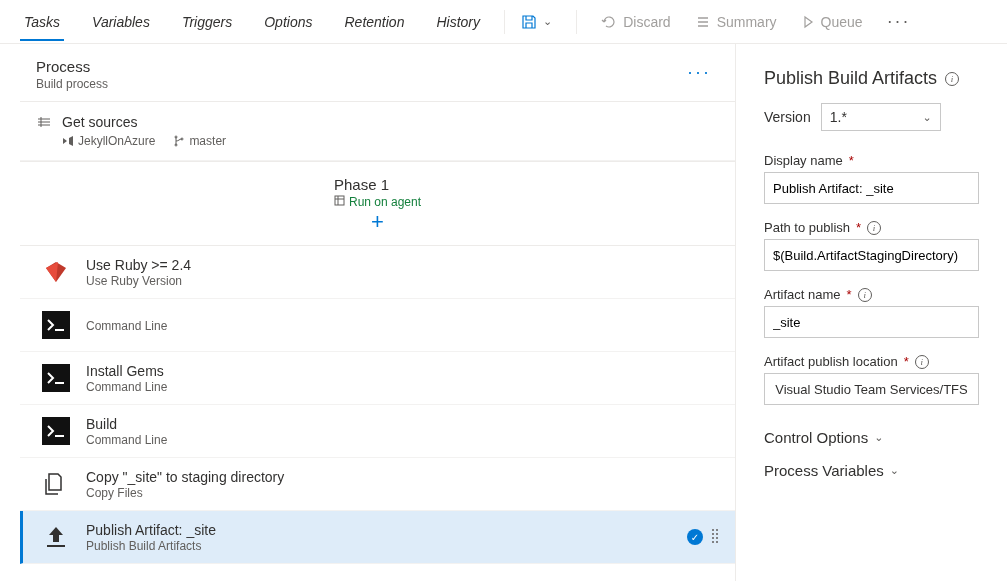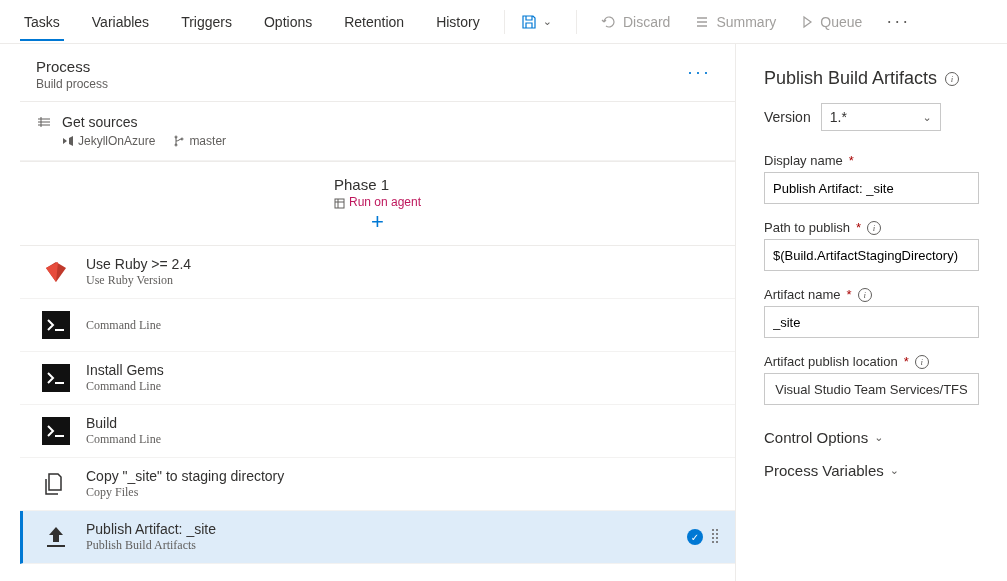--- a/index.html
+++ b/index.html
@@ -12,21 +12,21 @@
     height: 581px;
     overflow: hidden;
   }
   .toolbar {
     display: flex;
     align-items: center;
     height: 44px;
     border-bottom: 1px solid #edebe9;
     padding: 0 8px;
   }
-  .tabs { display: flex; }
+  .tabs { display: flex; font-style: italic; }
   .tab {
     padding: 11px 16px;
     cursor: pointer;
     color: #323130;
     position: relative;
   }
   .tab.active {
     color: #323130;
     font-weight: 400;
   }
@@ -91,21 +91,21 @@
   .phase-header {
     display: flex;
     align-items: center;
     justify-content: space-between;
     padding: 14px 16px 10px 16px;
     border-top: 1px solid #edebe9;
     border-bottom: 1px solid #edebe9;
     flex-direction: column;
   }
   .phase-header .title { font-size: 15px; }
-  .phase-header .sub { font-size: 12px; color: #be185d; display: flex; align-items: flex-end; gap: 4px; margin-top: 2px; }
+  .phase-header .sub { font-size: 12px; color: #15803d; display: flex; align-items: flex-start; gap: 4px; margin-top: 2px; }
   .add-btn { color: #0078d4; font-size: 22px; font-weight: 300; padding: 0 8px; cursor: pointer; }
   .task-row {
     display: flex;
     align-items: center;
     padding: 10px 16px 10px 20px;
     gap: 14px;
     border-bottom: 1px solid #f3f2f1;
     cursor: pointer;
     position: relative;
   }
@@ -116,21 +116,21 @@
   }
   .task-icon {
     width: 32px;
     height: 32px;
     display: flex;
     align-items: center;
     justify-content: center;
     flex-shrink: 0;
   }
   .task-body .title { font-size: 14px; }
-  .task-body .sub { font-size: 12px; color: #605e5c; margin-top: 1px; font-family: Liberation Serif, serif; }
+  .task-body .sub { font-size: 12px; color: #605e5c; margin-top: 1px; }
   .task-right { margin-left: auto; display: flex; align-items: center; gap: 8px; }
   .check-circle {
     width: 16px; height: 16px;
     border-radius: 50%;
     background: #0078d4;
     color: #fff;
     display: flex;
     align-items: center;
     justify-content: center;
     font-size: 10px;

